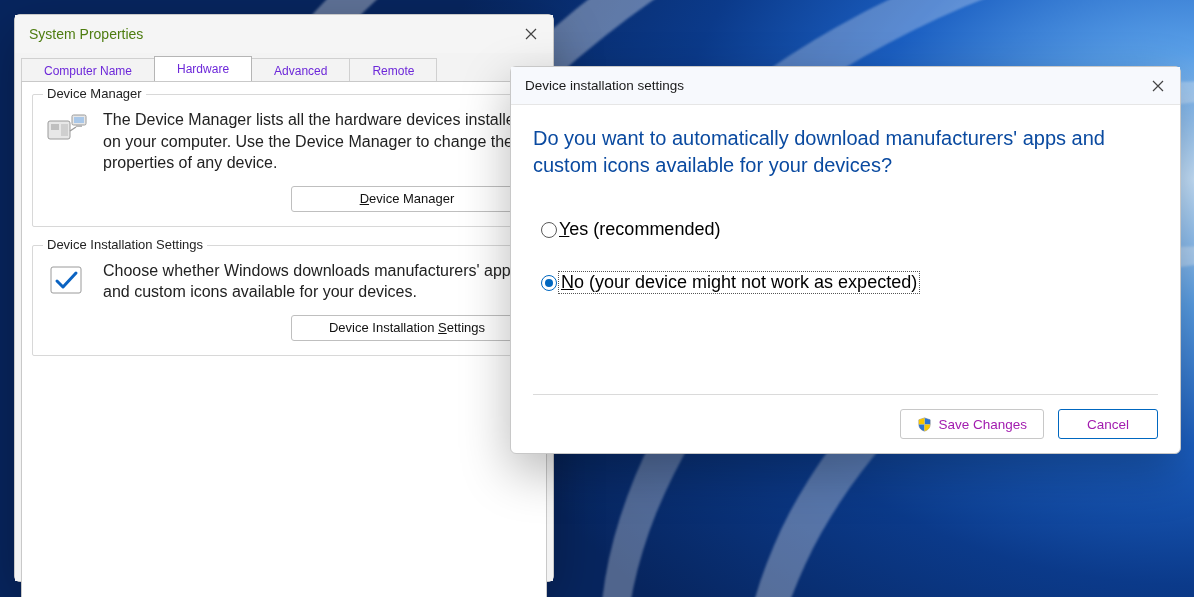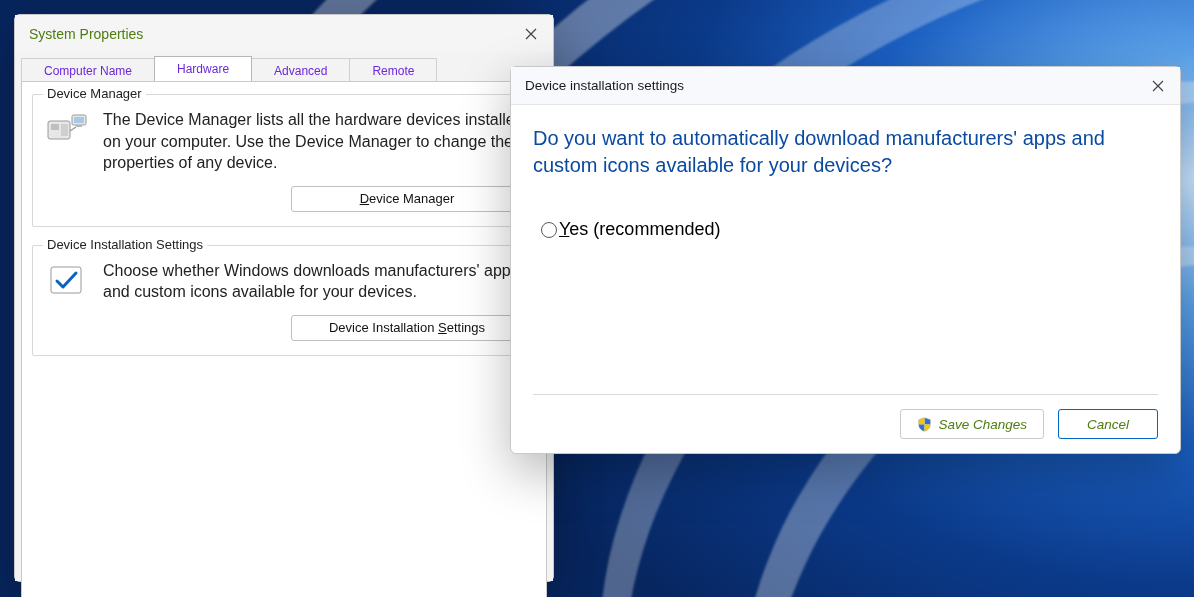--- a/index.html
+++ b/index.html
@@ -133,21 +133,21 @@
   }
   .focus-rect { outline:1px dotted #555; padding:0 2px; }
   .u { text-decoration: underline; }
   .spacer { flex:1; }
   .hr { height:1px; background:#dadada; margin: 0 0 14px 0;}
   .dlg-actions { display:flex; justify-content:flex-end; gap:14px; }
   .dlg-btn {
     height:30px; min-width:100px; padding:0 16px;
     background:#fff; border:1px solid #c8c8c8; border-radius:3px;
     display:inline-flex; align-items:center; justify-content:center; gap:6px;
-    font-size:13.5px; color:#4d7c0f;font-style:italic;
+    font-size:13.5px; color:#a21caf;
   }
   .dlg-btn.primary { border-color:#0067c0; }
   .shield {
     width:15px;height:15px; flex:none;
   }
   
   .dm-icon-box { width:42px; }
   .chk-icon-box svg { display:block; }
 </style>
 </head>
@@ -240,20 +240,24 @@
     </div>
   </div>
   <div class="content">
     <div class="question">Do you want to automatically download manufacturers' apps and custom icons available for your devices?</div>
 
     <label class="radio-row" id="opt-yes">
       <span class="radio-outer"></span>
       <span><span class="u">Y</span><span id="yes-rest">es (recommended)</span></span>
     </label>
 
+    <label class="radio-row checked" id="opt-no">
+      <span class="radio-outer"></span>
+      <span class="focus-rect"><span class="u">N</span><span id="no-rest">o (your device might not work as expected)</span></span>
+    </label>
 
     <div class="spacer"></div>
     <div class="hr"></div>
     <div class="dlg-actions">
       <button class="dlg-btn" style="min-width:128px">
         <svg class="shield" viewBox="0 0 16 16">
           <path d="M8 1 L14 3 V8 C14 12 11 14.5 8 15 C5 14.5 2 12 2 8 V3 Z" fill="#ffffff" stroke="#6b6b6b" stroke-width="0.6"></path>
           <path d="M8 1 L14 3 V8 H8 Z" fill="#2b74d1"></path>
           <path d="M8 1 L2 3 V8 H8 Z" fill="#f7c600"></path>
           <path d="M2 8 H8 V15 C5 14.5 2 12 2 8 Z" fill="#2b74d1"></path>

